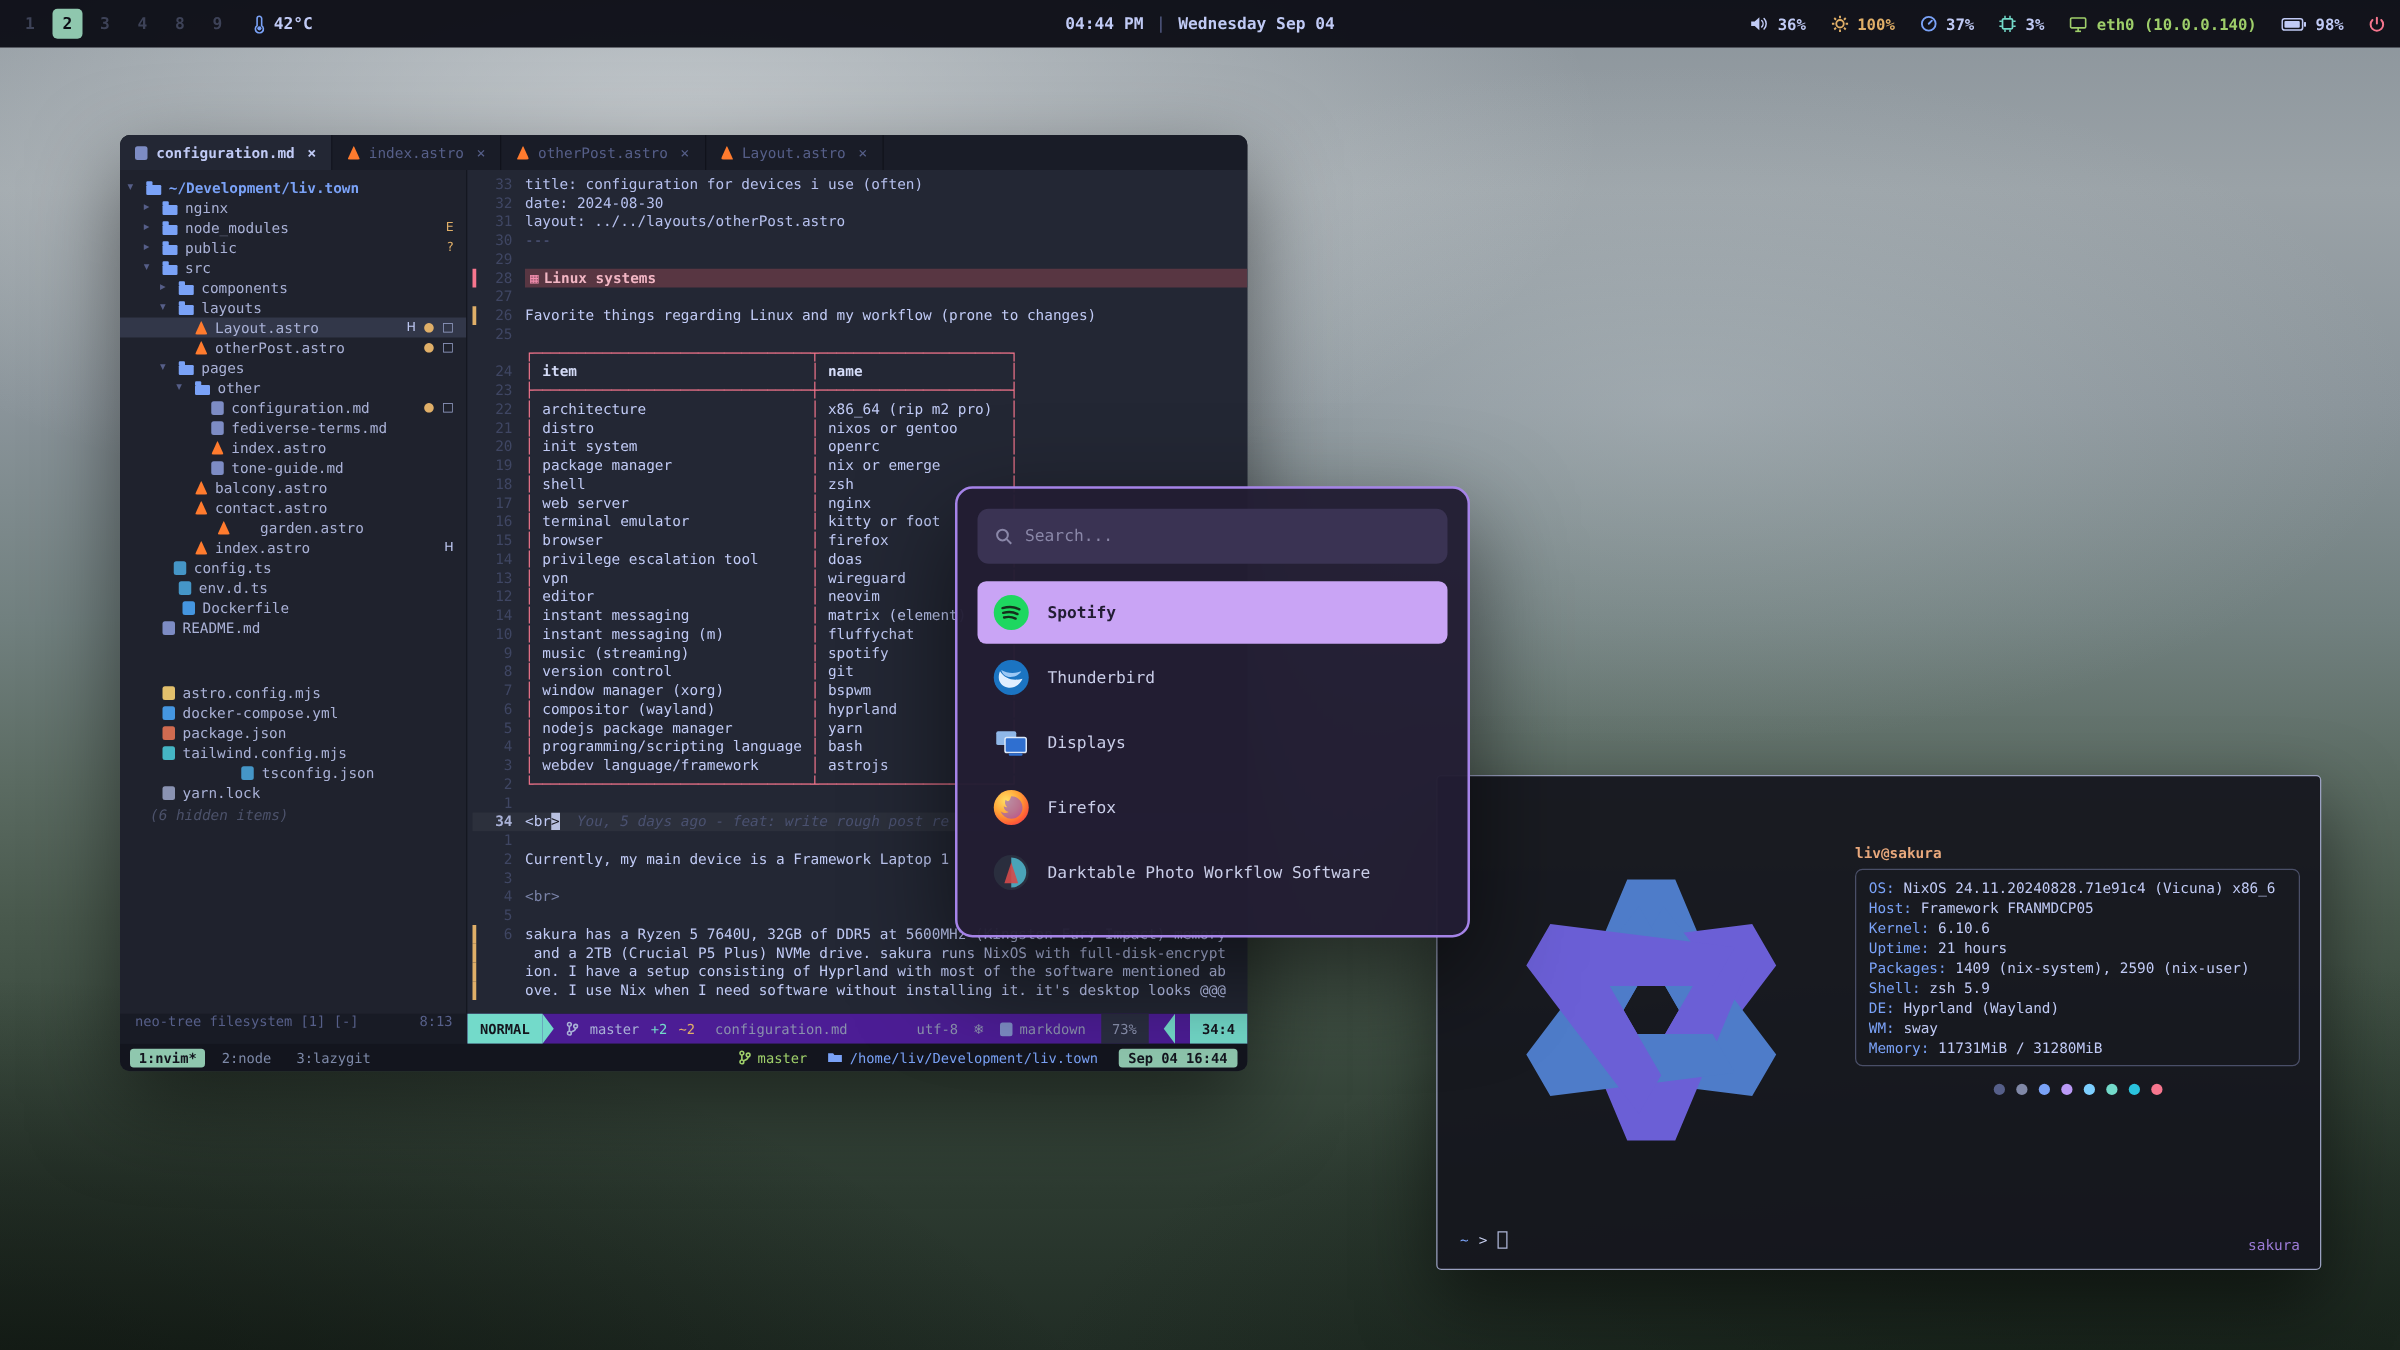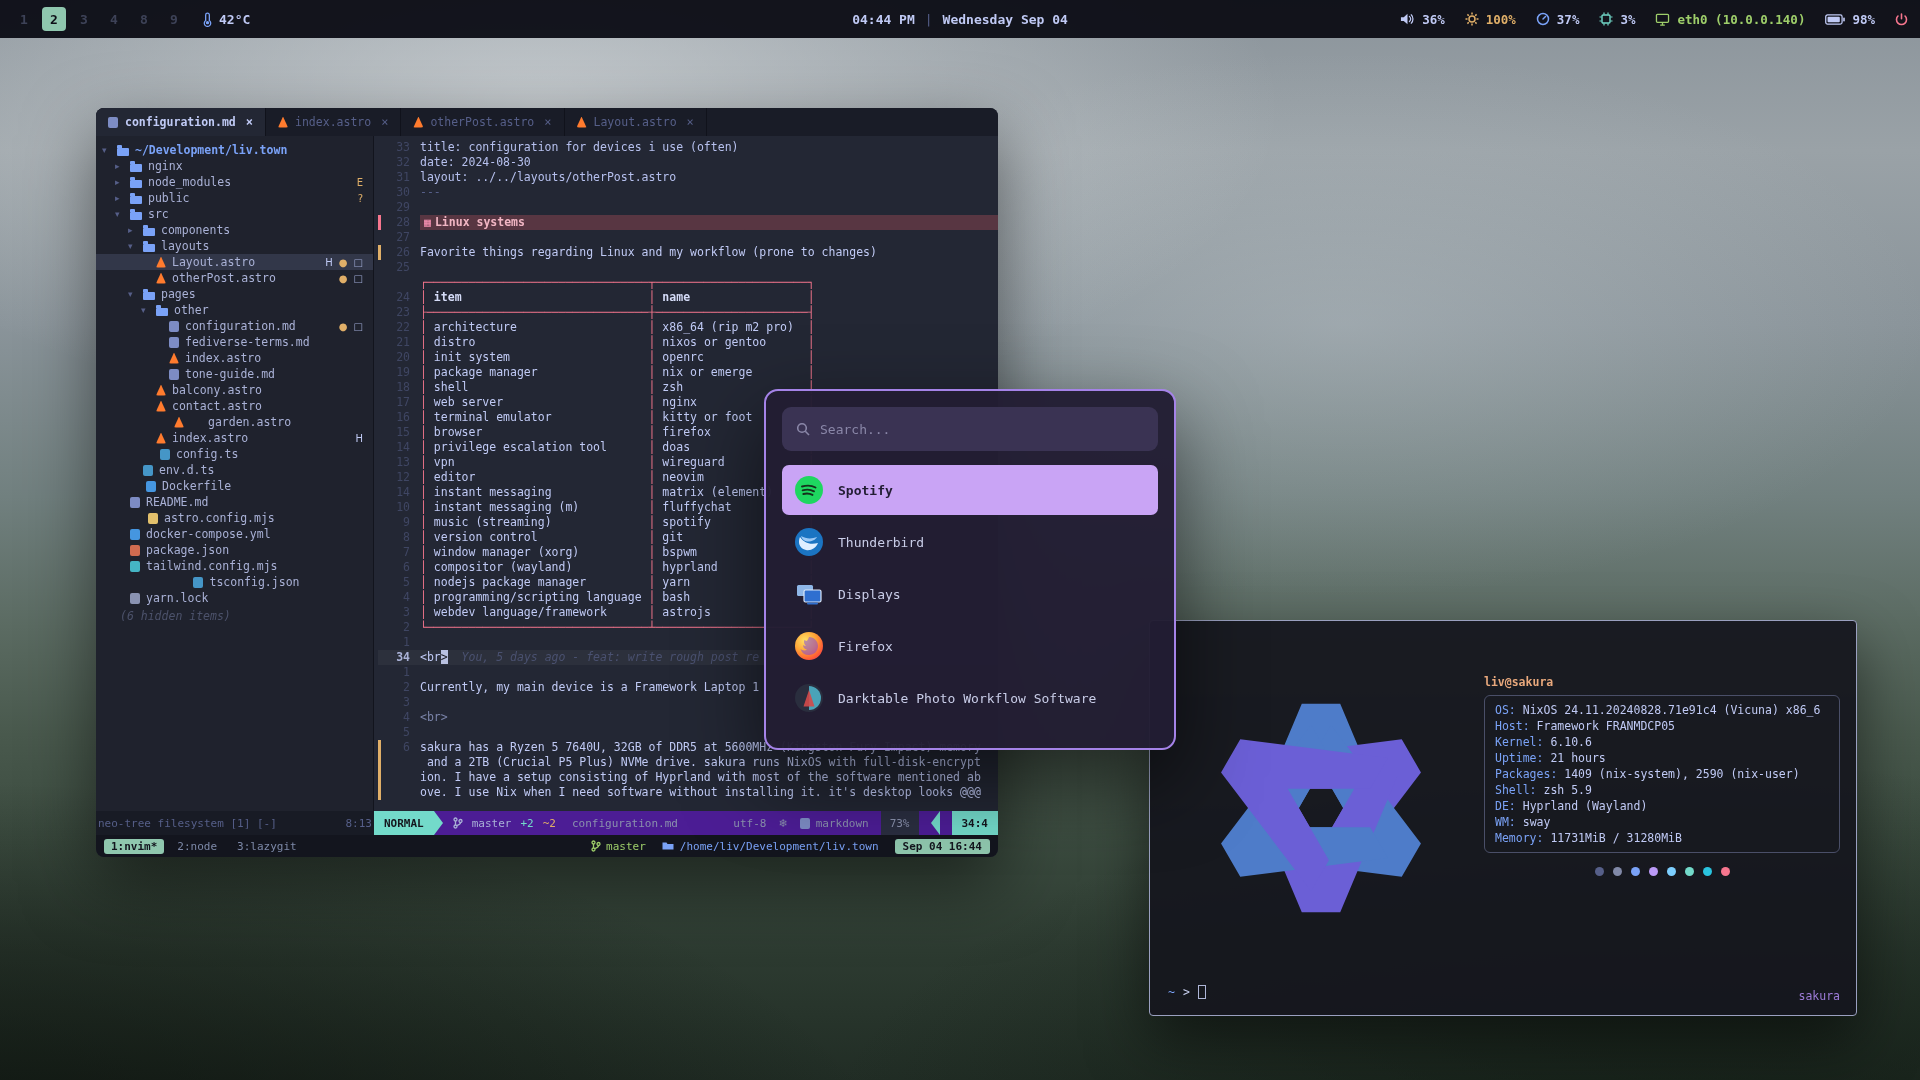--- a/index.html
+++ b/index.html
@@ -80,22 +80,22 @@
   .ln.thead .txt .cell{font-weight:bold;color:#d5dcf8}
   .ln .txt.fm{color:#b6c0ee}
   .ln .txt.fmd{color:#565f89}
   .ln .txt.kbd{color:#7a83a8}
   .ln .txt.h1bar{background:#583642;color:#f2b6c4;font-weight:bold}
   .ln .txt.h1bar .h1icon{color:#f58fb0;padding:0 4px}
   .cursorblock{background:#b8c0e0;color:#16161e}
   .blame{color:#4a5170;font-style:italic}
 
   .statusline{height:24px;flex:none;display:flex;font-size:11px;align-items:stretch;background:#181b25}
-  .sl-tree{width:278px;flex:none;display:flex;justify-content:space-between;align-items:center;
-    padding:0 2px;color:#565f89}
+  .sl-tree{width:278px;flex:none;display:flex;justify-content:space-between;
+    padding:0 12px;color:#565f89}
   .sl-main{flex:1;display:flex;align-items:stretch;background:#4c1d95;min-width:0}
   .sl-mode{background:#73daca;color:#15161e;font-weight:bold;padding:0 10px;display:flex;align-items:center}
   .arrow-r{width:0;height:0;border-top:12px solid transparent;border-bottom:12px solid transparent;border-left:9px solid #73daca}
   .arrow-l{width:0;height:0;border-top:12px solid transparent;border-bottom:12px solid transparent;border-right:9px solid #73daca}
   .sl-git{display:flex;gap:9px;margin-left:10px;color:#a9b1d6;align-items:center}
   .sl-git .add{color:#73daca}.sl-git .chg{color:#e0af68}
   .sl-file{margin-left:16px;color:#8a91ad;display:flex;align-items:center}
   .sl-right{margin-left:auto;display:flex;align-items:center;gap:12px;color:#8a91ad}
   .sl-os{font-family:"DejaVu Sans",sans-serif}
   .sl-ft{display:flex;align-items:center;gap:6px}
@@ -375,41 +375,41 @@
               <span class="tlabel">garden.astro</span>
             </div>
             <div class="titem" style="padding-left: 45px;">
               <span class="exp"></span>
               <span class="fi fi-astro"></span>
               <span class="tlabel">index.astro</span>
               <span class="markers">
                 <span class="mk" style="color: rgb(192, 202, 245);">H</span>
               </span>
             </div>
-            <div class="titem" style="padding-left: 28px; margin-left: 21px;">
+            <div class="titem" style="padding-left: 28px;">
               <span class="exp"></span>
               <span class="fi fi-ts"></span>
               <span class="tlabel">config.ts</span>
             </div>
             <div class="titem" style="padding-left: 32px;">
               <span class="exp"></span>
               <span class="fi fi-ts"></span>
               <span class="tlabel">env.d.ts</span>
             </div>
             <div class="titem" style="padding-left: 35px;">
               <span class="exp"></span>
               <span class="fi fi-docker"></span>
               <span class="tlabel">Dockerfile</span>
             </div>
             <div class="titem" style="padding-left: 19px;">
               <span class="exp"></span>
               <span class="fi fi-md"></span>
               <span class="tlabel">README.md</span>
             </div>
-            <div class="titem" style="padding-left: 37px;">
+            <div class="titem" style="padding-left: 19px; margin-top: 36px;">
               <span class="exp"></span>
               <span class="fi fi-js"></span>
               <span class="tlabel">astro.config.mjs</span>
             </div>
             <div class="titem" style="padding-left: 19px;">
               <span class="exp"></span>
               <span class="fi fi-yml"></span>
               <span class="tlabel">docker-compose.yml</span>
             </div>
             <div class="titem" style="padding-left: 19px;">

